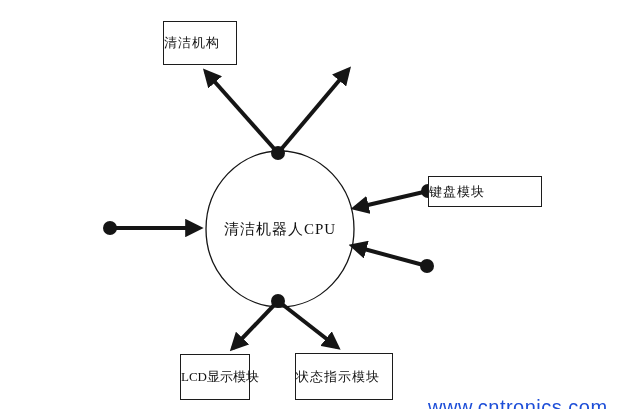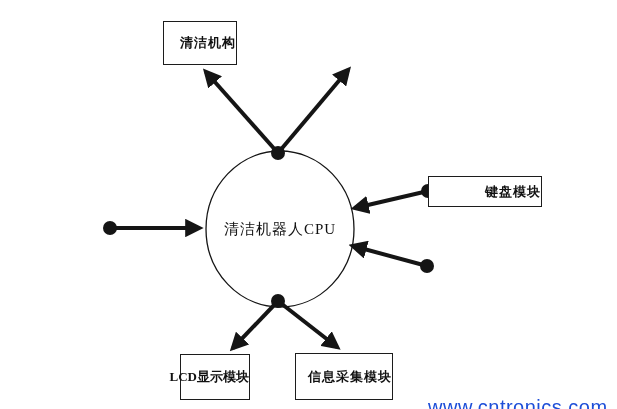--- a/index.html
+++ b/index.html
@@ -19,27 +19,26 @@
     position: absolute;
     left: 0;
     top: 0;
   }
   .node-box {
     position: absolute;
     border: 1.5px solid #1c1c1c;
     background: #ffffff;
     display: flex;
     align-items: center;
-    justify-content: flex-end;
-    font-weight: bold;
+    justify-content: flex-start;
+    font-weight: normal;
     color: #111111;
     letter-spacing: 1px;
     box-sizing: border-box;
     white-space: nowrap;
-    padding-left: 8px;
   }
   .center-label {
     position: absolute;
     left: 206px;
     top: 151px;
     width: 148px;
     height: 156px;
     display: flex;
     align-items: center;
     justify-content: center;
@@ -109,20 +108,20 @@
   <div class="node-box" id="box-keyboard">
     <span>键盘模块</span>
   </div>
 
 
   <div class="node-box" id="box-lcd">
     <span>LCD显示模块</span>
   </div>
 
   <div class="node-box" id="box-status">
-    <span>信息采集模块</span>
+    <span>状态指示模块</span>
   </div>
 
   <div class="center-label">清洁机器人CPU</div>
 
   <div class="watermark">www.cntronics.com</div>
 
 </div>
 
 </body></html>

